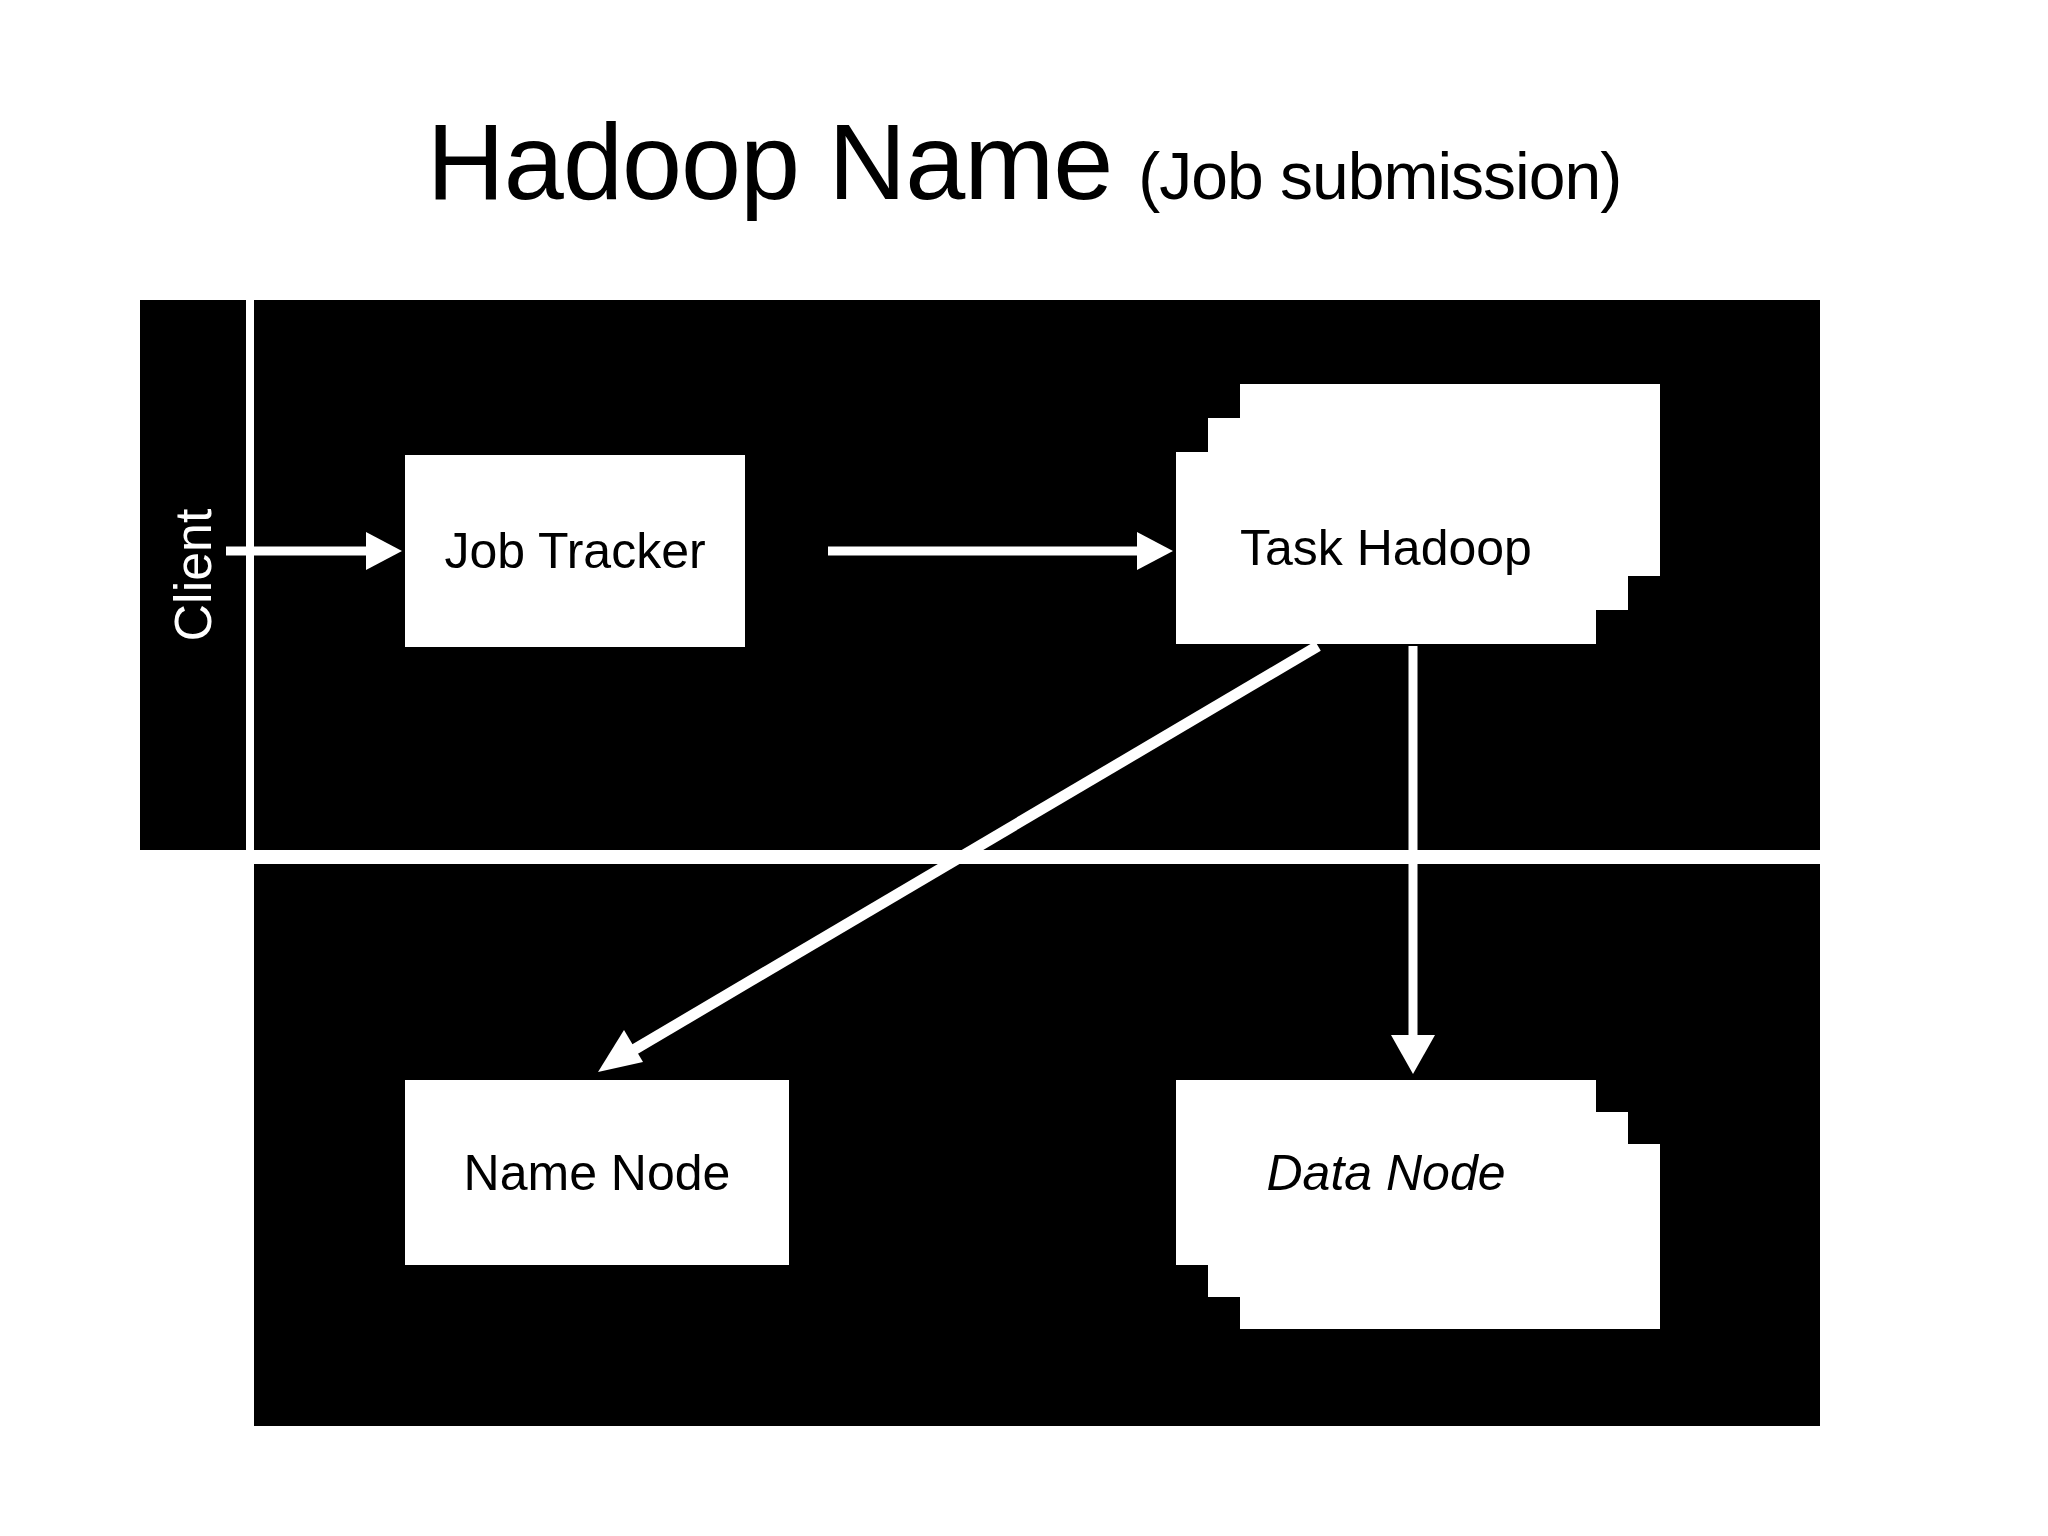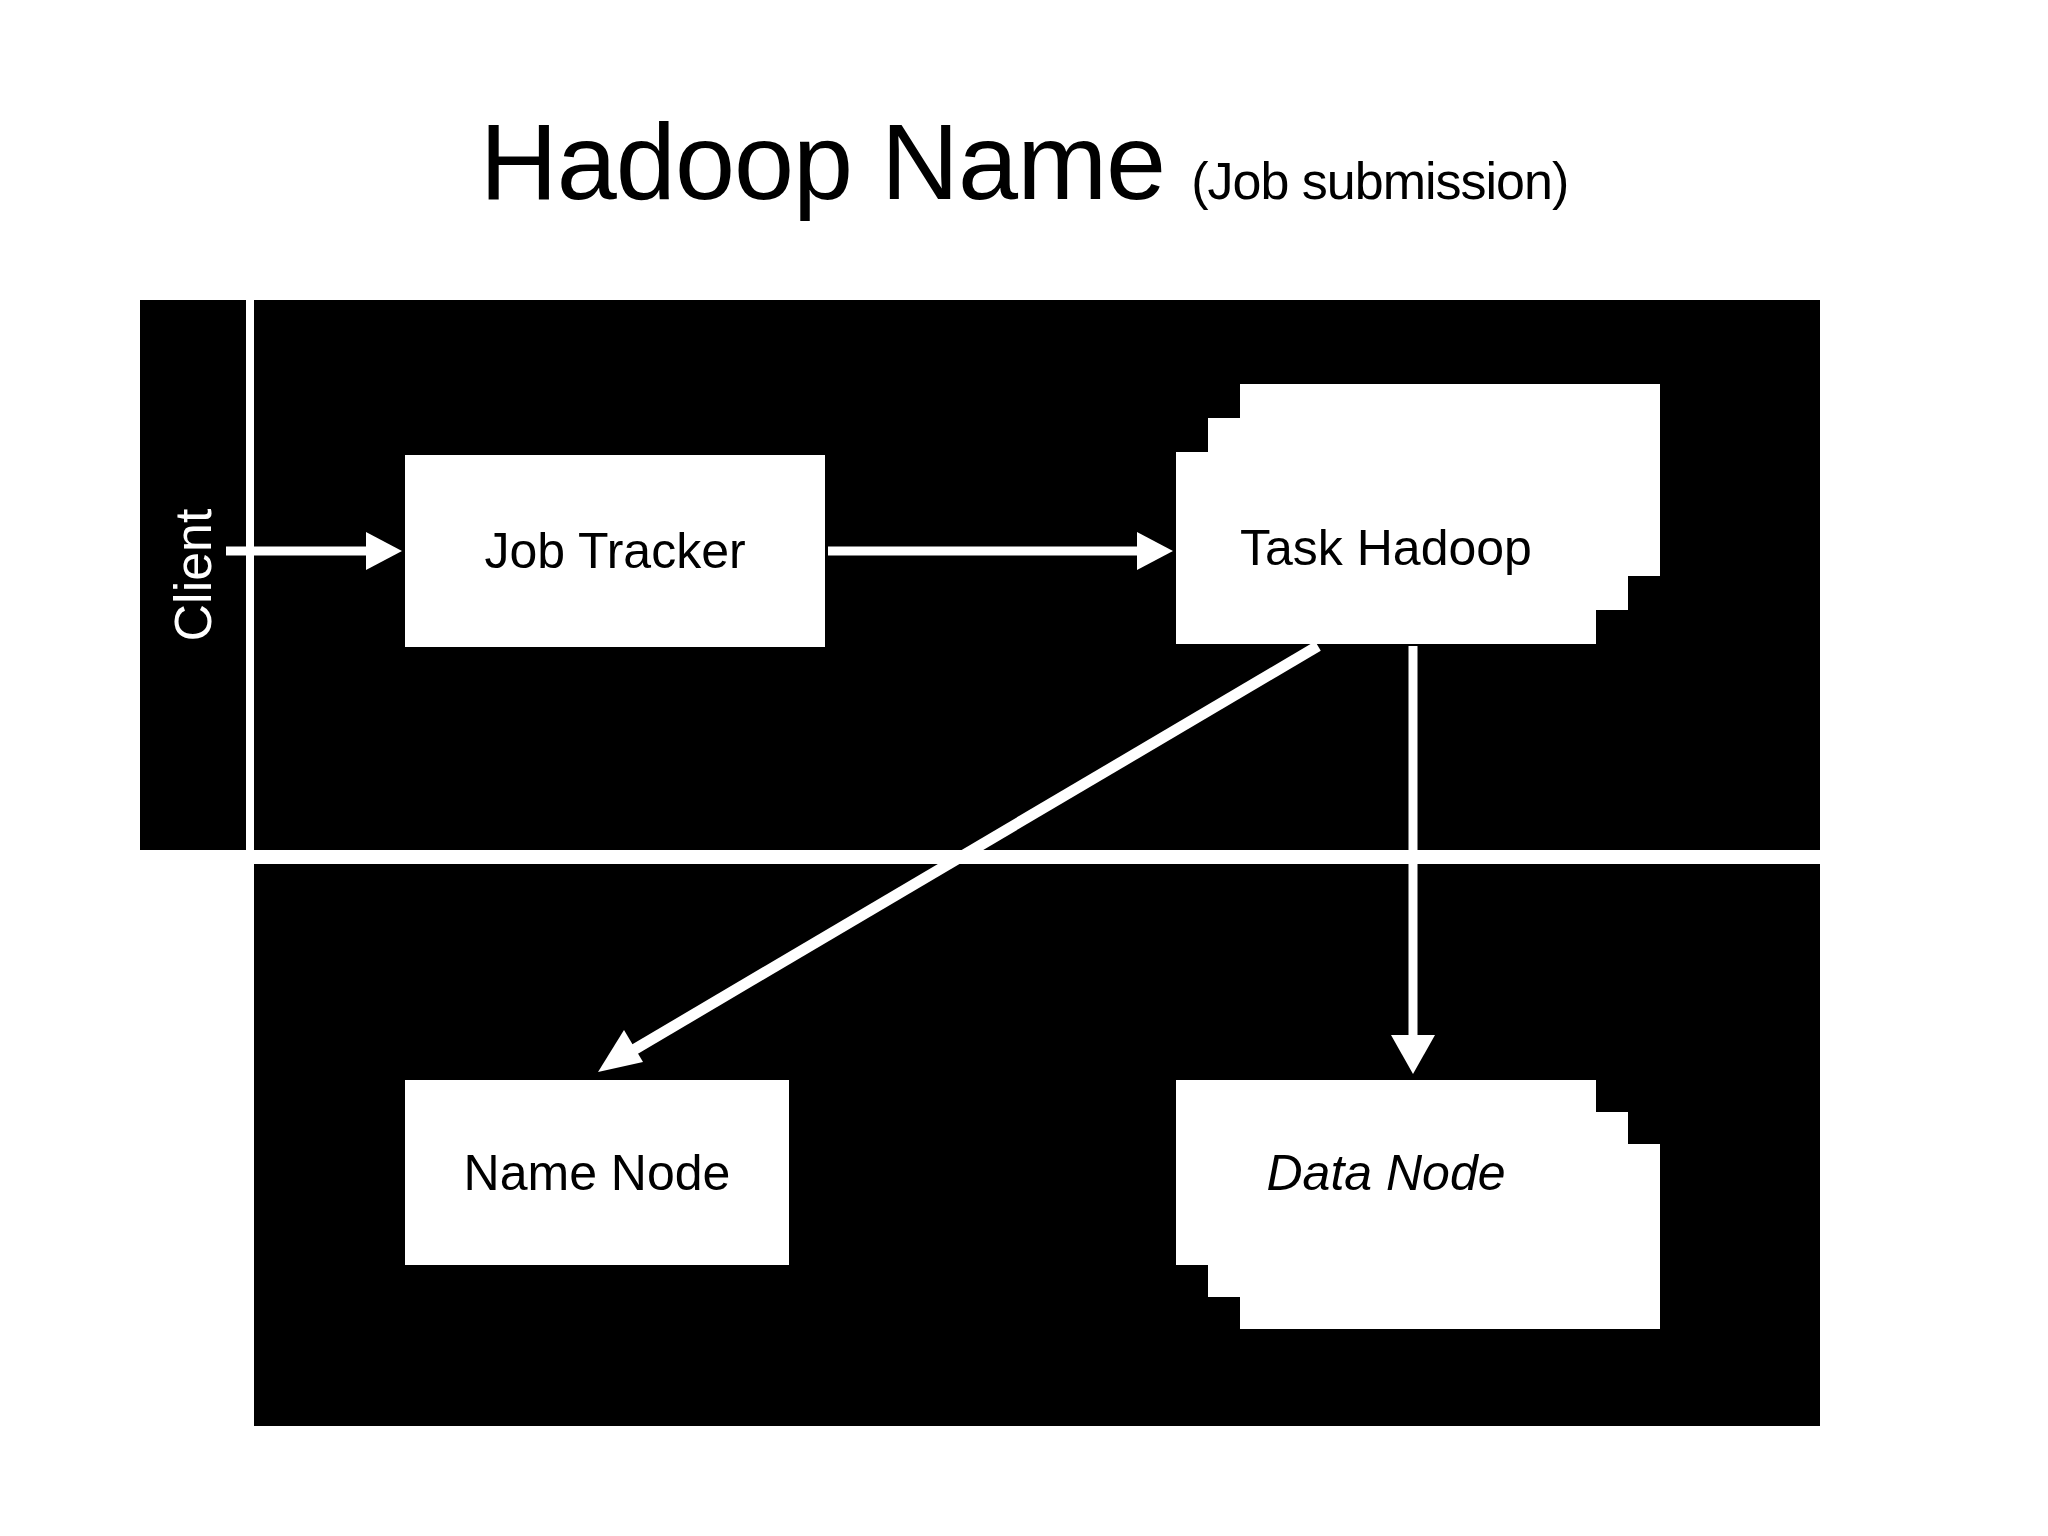--- a/index.html
+++ b/index.html
@@ -30,21 +30,21 @@
     white-space: nowrap;
     line-height: 1;
   }
   .title-main {
     font-size: 108px;
     font-weight: 400;
     color: #000000;
     letter-spacing: -1px;
   }
   .title-sub {
-    font-size: 52px;
+    font-size: 66px;
     font-weight: 400;
     color: #000000;
     letter-spacing: -1px;
     text-align: center;
   }
 
   
   .panel {
     position: absolute;
     background: #000000;
@@ -111,21 +111,21 @@
     z-index: 4;
   }
   .card-back2 {
     z-index: 3;
   }
 
   
   #job-tracker {
     left: 405px;
     top: 455px;
-    width: 420px;
+    width: 340px;
     height: 192px;
   }
   
   #task-tracker {
     left: 1176px;
     top: 452px;
     width: 420px;
     height: 192px;
   }
   #task-tracker-back1 {

